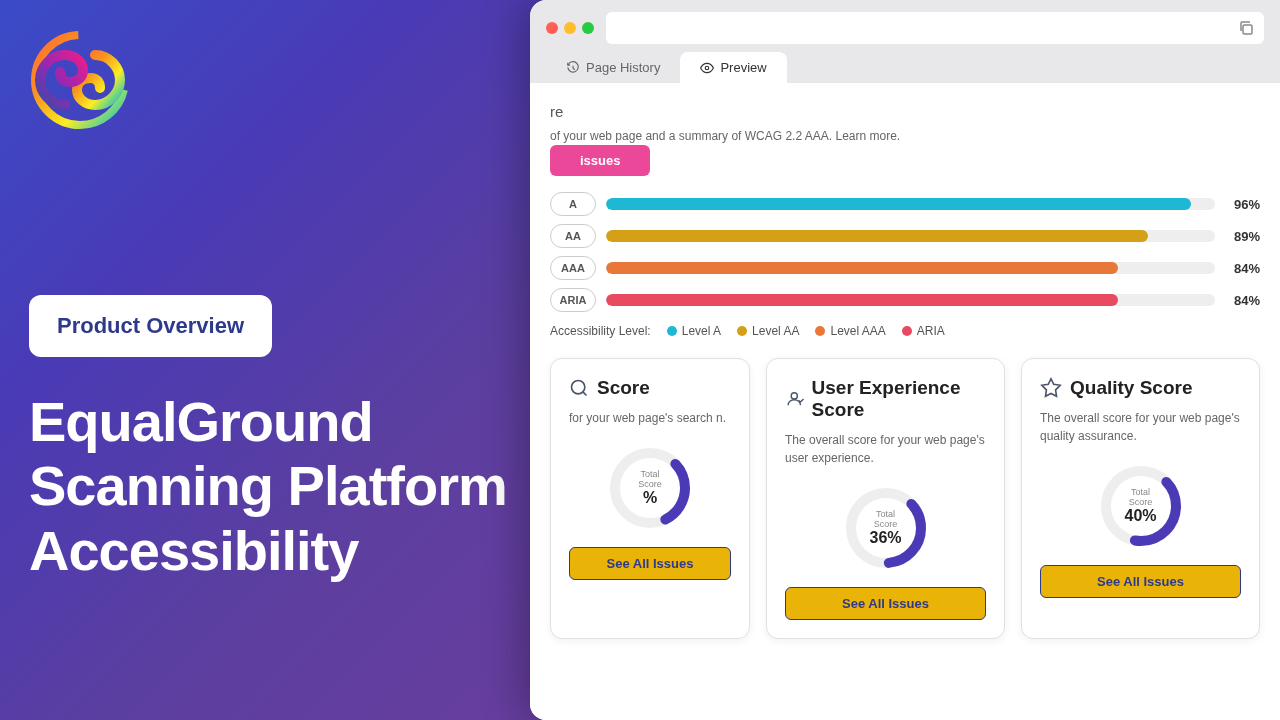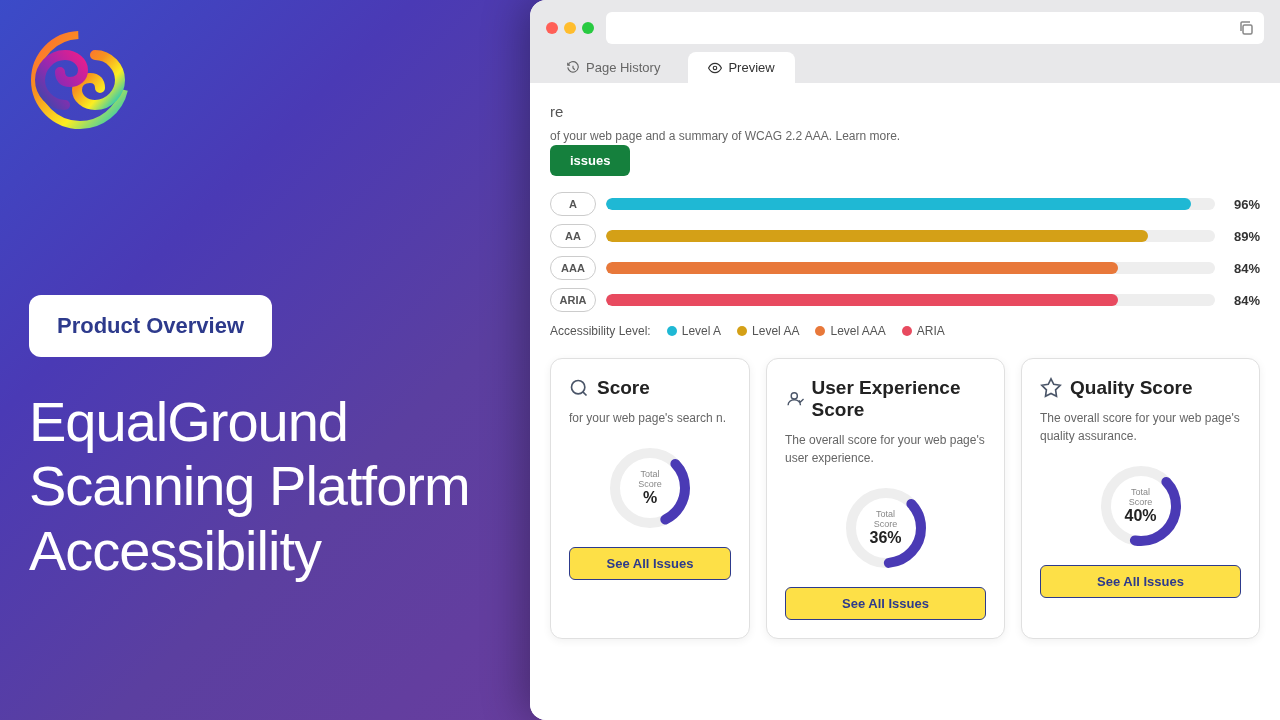--- a/index.html
+++ b/index.html
@@ -66,21 +66,21 @@
     }
 
     
     .headline {
       position: absolute;
       top: 390px;
       left: 29px;
       z-index: 5;
       color: white;
       font-size: 56px;
-      font-weight: 400;
+      font-weight: 700;
       line-height: 1.15;
       letter-spacing: -1px;
     }
 
     
     .right-panel {
       position: absolute;
       right: 0;
       top: 0;
       width: 750px;
@@ -129,21 +129,21 @@
       display: flex;
       align-items: center;
       justify-content: flex-end;
       padding: 0 10px;
       gap: 8px;
     }
 
     
     .browser-tabs {
       display: flex;
-      gap: 8px;
+      gap: 0;
     }
 
     .browser-tab {
       padding: 8px 20px;
       font-size: 13px;
       color: #666;
       border-radius: 8px 8px 0 0;
       cursor: pointer;
       display: flex;
       align-items: center;
@@ -308,46 +308,46 @@
       color: #222;
       display: block;
     }
 
     .see-all-btn {
       display: block;
       width: 100%;
       padding: 8px;
       border: 1.5px solid #2d3a8c;
       border-radius: 6px;
-      background: #fde047;
+      background: #eab308;
       color: #2d3a8c;
       font-size: 13px;
       font-weight: 600;
       text-align: center;
       cursor: pointer;
     }
 
     
     .score-card-partial {
       flex: 1;
       background: white;
       border: 1px solid #e0e0e0;
       border-radius: 12px;
       padding: 18px;
       box-shadow: 0 2px 8px rgba(0,0,0,0.06);
       overflow: hidden;
     }
 
     
     .issues-btn {
-      background: #15803d;
+      background: #ec4899;
       color: white;
       border: none;
       border-radius: 6px;
-      padding: 8px 20px;
+      padding: 8px 30px;
       font-size: 13px;
       font-weight: 600;
       cursor: pointer;
     }
 
     
     .rainbow-overlay {
       position: absolute;
       right: 0;
       top: 0;

